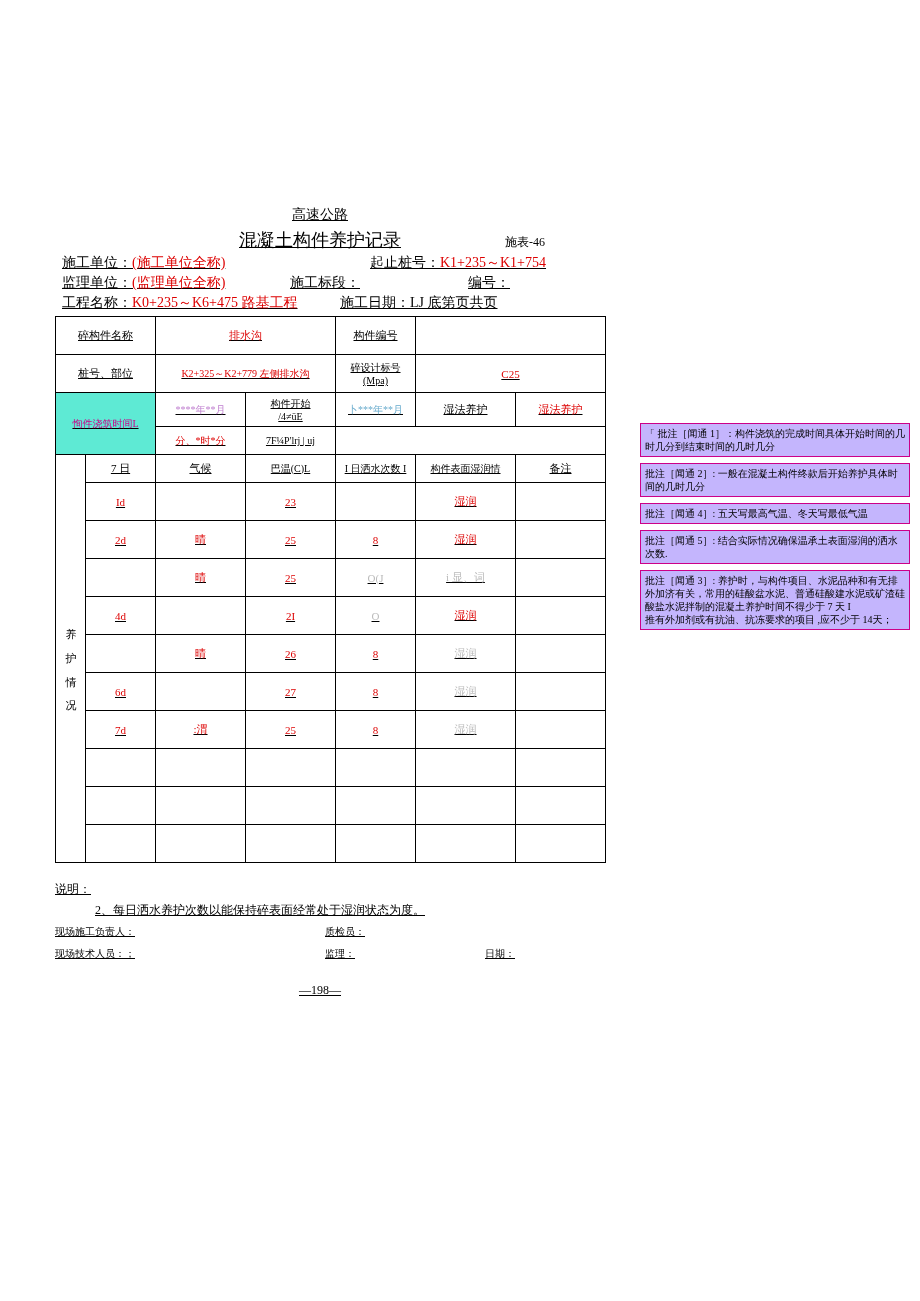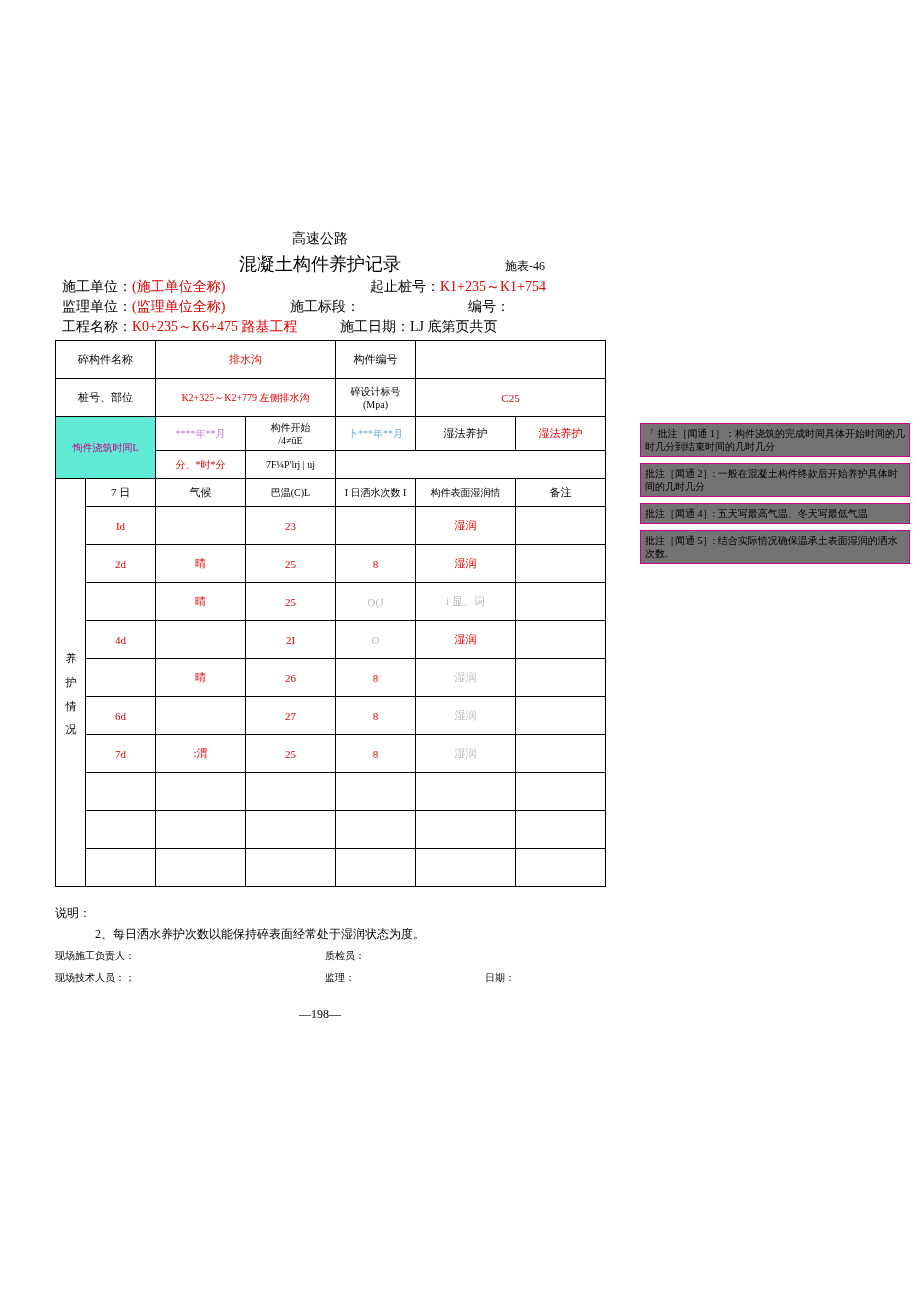--- a/index.html
+++ b/index.html
@@ -1,17 +1,17 @@
 <!DOCTYPE html>
 <html><head>
 <meta charset="utf-8">
 <style>
   * { box-sizing: border-box; margin: 0; padding: 0; }
   body { font-family: "SimSun", "宋体", serif; font-size: 12px; background: #fff; color: #000; width: 920px; position: relative; }
-  .page { padding: 60px 55px 40px 55px; width: 640px; }
+  .page { padding: 36px 55px 40px 55px; width: 640px; text-decoration: underline; }
   .title1 { text-align: center; font-size: 14px; margin-top: 170px; }
   .title2 { text-align: center; font-size: 18px; margin: 4px 0 2px 0; position: relative; }
   .formno { position: absolute; right: 40px; top: 6px; font-size: 12px; }
   .meta-row { display: flex; font-size: 14px; margin: 2px 7px; gap: 8px; }
   .meta-row > div { white-space: nowrap; }
   .red { color: #d00; }
   .purple { color: #c080d0; }
   .gray { color: #bbb; }
   .blue { color: #66aacc; }
   table { border-collapse: collapse; width: 450px; margin-top: 4px; table-layout: fixed; }
@@ -19,21 +19,21 @@
   td.tall { height: 38px; }
   td.pink { background: #5eead4; color: #c08; }
   td.small { font-size: 10px; }
   .notes { margin-top: 18px; font-size: 12px; }
   .notes p { margin: 4px 0; }
   .indent { padding-left: 40px; }
   .sigs { margin-top: 4px; display: flex; flex-wrap: wrap; font-size: 10px; }
   .sigs > div { margin: 2px 0; }
   .pgnum { text-align: center; margin-top: 20px; font-size: 12px; }
   .comments { position: absolute; left: 640px; top: 423px; width: 270px; }
-  .comment { border: 1px solid #c08; background: #737373; font-size: 10px; padding: 3px 4px; margin-bottom: 6px; line-height: 1.3; }
+  .comment { border: 1px solid #c08; background: #c4b5fd; font-size: 10px; padding: 3px 4px; margin-bottom: 6px; line-height: 1.3; }
   .vert { writing-mode: vertical-rl; text-orientation: upright; letter-spacing: 6px; display: inline-block; }
 </style>
 </head>
 <body>
 
 <div class="page">
   <div class="title1">高速公路</div>
   <div class="title2">
     <span>混凝土构件养护记录</span>
     <span class="formno">施表-46</span>
@@ -198,13 +198,15 @@
   </div>
 
   <div class="pgnum">—198—</div>
 </div>
 
 <div class="comments">
   <div class="comment">「  批注［闻通 1］：构件浇筑的完成时间具体开始时间的几时几分到结束时间的几时几分</div>
   <div class="comment">批注［闻通 2］: 一般在混凝土构件终款后开始养护具体时间的几时几分</div>
   <div class="comment">批注［闻通 4］: 五天写最高气温、冬天写最低气温</div>
   <div class="comment">批注［闻通 5］: 结合实际情况确保温承土表面湿润的洒水次数.</div>
+  <div class="comment" style="white-space:pre-line">批注［闻通 3］: 养护时，与构件项目、水泥品种和有无排外加济有关，常用的硅酸盆水泥、普通硅酸建水泥或矿渣硅酸盐水泥拌制的混凝土养护时间不得少于 7 天 I
+推有外加剂或有抗油、抗冻要求的项目 ,应不少于 14天；</div>
 </div>
 
 </body></html>

